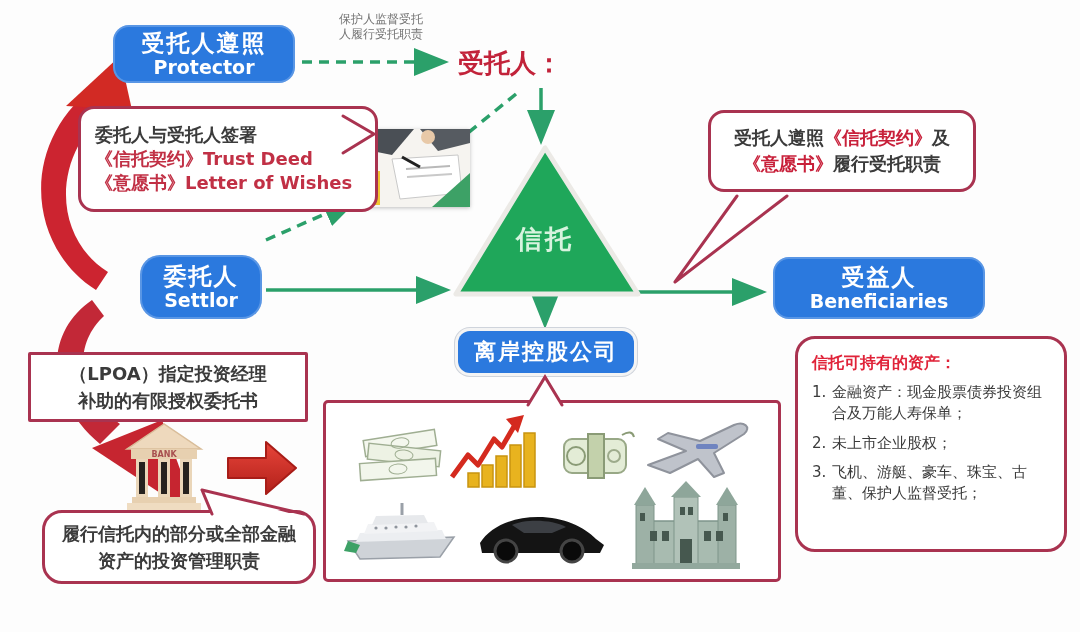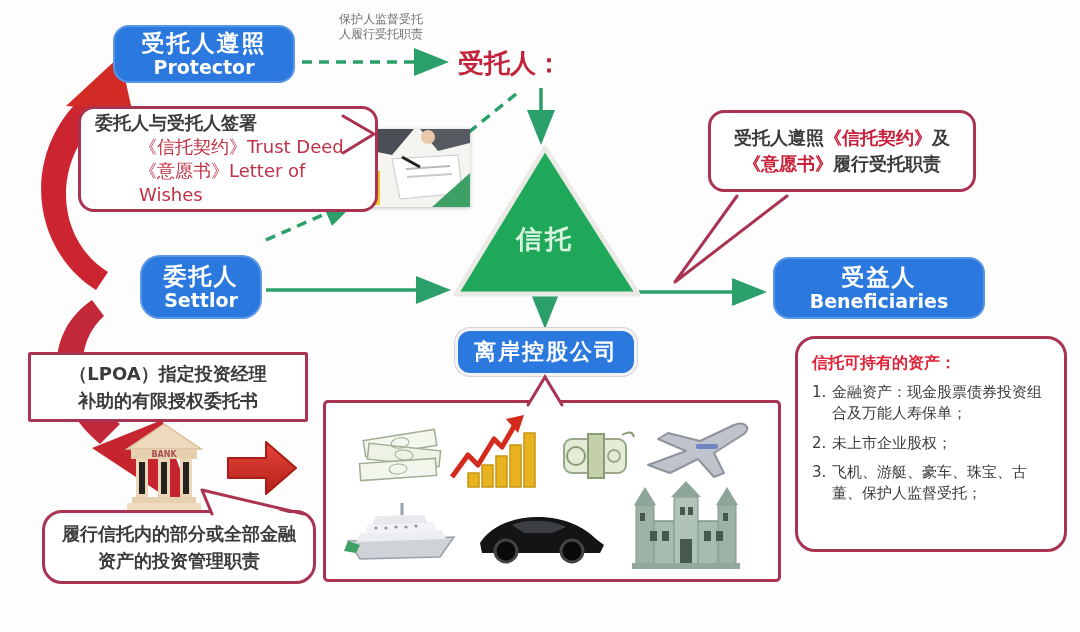--- a/index.html
+++ b/index.html
@@ -21,21 +21,21 @@
   #beneficiaries{left:773px;top:257px;width:212px;height:62px;}
   #offshore{left:458px;top:331px;width:176px;height:42px;border-radius:12px;
             box-shadow:0 0 0 3px #f4f4f4,0 0 0 4px #cfd4dc;}
   #offshore .zh{font-size:22px;}
 
   
   .bubble{position:absolute;z-index:3;background:#fff;border:3px solid #a93350;border-radius:16px;
           display:flex;flex-direction:column;justify-content:center;}
   #bubbleSign{left:78px;top:106px;width:270px;height:92px;padding:4px 10px 4px 14px;}
   #bubbleSign .l1{font-size:18px;font-weight:bold;color:#3b3b3b;}
-  #bubbleSign .lr{font-size:18px;font-weight:normal;color:#c13045;line-height:1.35;margin-left:44px;}
+  #bubbleSign .lr{font-size:18px;font-weight:bold;color:#c13045;line-height:1.35;}
   #bubbleTrustee{left:708px;top:110px;width:262px;height:76px;text-align:center;font-size:18px;font-weight:bold;line-height:1.45;}
   #bubbleTrustee .red{color:#c8203a;}
   #lpoaBox{left:28px;top:352px;width:274px;height:64px;border-radius:2px;text-align:center;
            font-size:18px;font-weight:bold;line-height:1.5;}
   #bubbleManager{left:42px;top:510px;width:268px;height:68px;border-radius:20px;text-align:center;
                  font-size:18px;font-weight:bold;line-height:1.5;}
   #assetPanel{left:795px;top:336px;width:272px;height:216px;border-radius:20px;justify-content:flex-start;
               padding:14px 12px 8px 14px;box-sizing:border-box;}
   #assetPanel .ttl{color:#e02339;font-weight:bold;font-size:16px;margin-bottom:8px;}
   .ap-item{display:flex;font-size:15px;line-height:1.42;margin-bottom:8px;color:#3b3b3b;}

